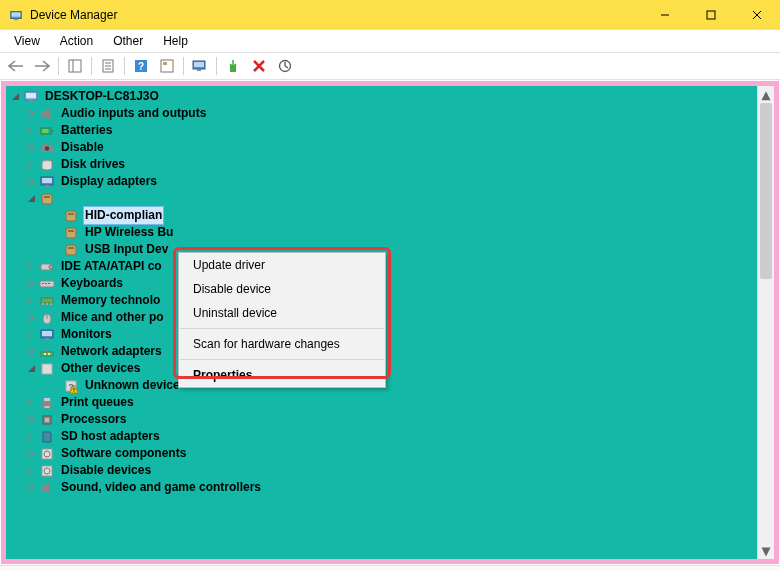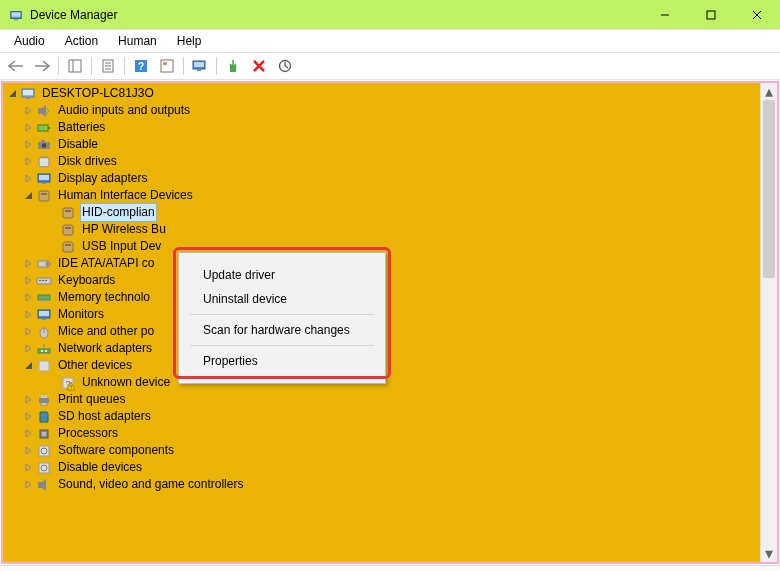--- a/index.html
+++ b/index.html
@@ -1,57 +1,57 @@
 <!DOCTYPE html>
 <html><head>
   <meta charset="utf-8">
   <style>
     * { margin: 0; padding: 0; box-sizing: border-box; font-family: "Segoe UI", Tahoma, sans-serif; }
     body { width: 780px; height: 571px; background: #fff; overflow: hidden; position: relative; }
 
     
-    .title-bar { height: 30px; display: flex; align-items: center; padding-left: 8px; background: #bef264; border-bottom: 1px solid #e0e0e0; }
+    .title-bar { height: 30px; display: flex; align-items: center; padding-left: 8px; background: #fde047; border-bottom: 1px solid #e0e0e0; }
     .title-bar .app-icon { width: 16px; height: 16px; margin-right: 6px; display: inline-flex; align-items: center; justify-content: center; }
     .title-bar .title-text { font-size: 12px; flex: 1; }
     .title-controls { display: flex; }
     .title-controls .tc { width: 46px; height: 30px; display: flex; align-items: center; justify-content: center; cursor: default; }
     .title-controls .tc svg { width: 10px; height: 10px; }
 
     
     .menu-bar { height: 22px; display: flex; align-items: center; padding-left: 6px; font-size: 12px; gap: 4px; }
     .menu-bar .menu-item { padding: 2px 8px; cursor: default; }
 
     
     .toolbar { height: 28px; border-top: 1px solid #e0e0e0; border-bottom: 1px solid #e0e0e0; display: flex; align-items: center; padding: 0 4px; gap: 2px; }
     .toolbar .tb-btn { width: 24px; height: 24px; display: flex; align-items: center; justify-content: center; cursor: default; color:#555;}
     .toolbar .tb-sep { width: 1px; height: 18px; background: #d0d0d0; margin: 0 2px; }
 
     
-    .tree-pane { position: relative; height: calc(100% - 30px - 22px - 28px - 8px); border: 2px solid #f9a8d4; margin: 1px; background: #eab308; overflow: hidden; }
+    .tree-pane { position: relative; height: calc(100% - 30px - 22px - 28px - 8px); border: 5px solid #f9a8d4; margin: 1px; background: #14b8a6; overflow: hidden; font-weight: bold; }
     .tree { font-size: 12px; padding: 2px 0 2px 0; line-height: 17px; overflow-y: auto; height: 100%; }
     .tree-row { display: flex; align-items: center; height: 17px; white-space: nowrap; cursor: default; }
     .expander { width: 15px; height: 15px; display: inline-flex; align-items: center; justify-content: center; color: #777; font-size: 10px; cursor: default;}
     .row-icon { width: 16px; height: 16px; margin-right: 4px; display: inline-flex; align-items: center; justify-content: center; flex-shrink:0;}
     .row-label { padding: 0 2px; }
     .row-label.selected { background: #cde8ff; border: 1px solid #7ab7e8; padding: 0 1px; text-align: right;}
     .indent0 { padding-left: 2px; }
     .indent1 { padding-left: 18px; align-items: center; }
     .indent2 { padding-left: 42px; }
 
     
     .vscroll { position: absolute; right: 0; top: 0; width: 17px; height: 100%; background: #f0f0f0; border-left: 1px solid #ddd; display:flex; flex-direction:column;}
     .vscroll .arrow { height: 17px; display:flex; align-items:center; justify-content:center; color:#666; cursor:default;}
     .vscroll .track { flex:1; position:relative;}
     .vscroll .thumb { position:absolute; left:2px; right:2px; top:0; height:40%; background:#cdcdcd; border-radius:2px;}
 
     
-    .context-menu { position: absolute; left: 178px; top: 252px; width: 208px; background: #f2f2f2; border: 1px solid #bcbcbc; box-shadow: 2px 2px 4px rgba(0,0,0,0.25); z-index: 10; padding: 10px; font-size: 12px; }
+    .context-menu { position: absolute; left: 178px; top: 252px; width: 208px; background: #f2f2f2; border: 1px solid #bcbcbc; box-shadow: 2px 2px 4px rgba(0,0,0,0.25); z-index: 10; padding: 0; font-size: 12px; }
     .context-menu .cm-item { padding: 5px 14px; cursor: default; }
     .context-menu .cm-sep { height: 1px; background: #d4d4d4; margin: 3px 1px; }
-    .context-menu .cm-bold { font-weight: normal; }
+    .context-menu .cm-bold { font-weight: bold; }
     .highlight-box { position: absolute; left: 173px; top: 247px; width: 218px; height: 132px; border: 3px solid #e63838; border-radius: 6px; z-index: 11; pointer-events: none; }
 
     
     .status-area { height: 8px; border-top: 1px solid #ddd; background: #fafafa; }
   </style>
 </head>
 <body>
 
 <div class="title-bar">
   <span class="app-icon">
@@ -76,23 +76,23 @@
     <div class="tc">
         <svg viewBox="0 0 10 10">
           <line x1="1" y1="1" x2="9" y2="9" stroke="#000"></line>
           <line x1="9" y1="1" x2="1" y2="9" stroke="#000"></line>
         </svg>
       </div>
   </div>
 </div>
 
 <div class="menu-bar">
-  <div class="menu-item">Audio</div>
+  <div class="menu-item">View</div>
   <div class="menu-item">Action</div>
-  <div class="menu-item">Human</div>
+  <div class="menu-item">Other</div>
   <div class="menu-item">Help</div>
 </div>
 
 <div class="toolbar">
   <div class="tb-btn">
       <svg width="16" height="12" viewBox="0 0 16 12">
         <path d="M7 1 L1 6 L7 11 M1 6 H15" fill="none" stroke="#888" stroke-width="1.5"></path>
       </svg>
     </div>
   <div class="tb-btn">
@@ -253,21 +253,20 @@
           <svg width="9" height="9" viewBox="0 0 9 9">
             <path d="M1 1 L8 1 L1 8 Z" fill="#555" transform="rotate(180 4.5 4.5)"></path>
           </svg>
         </span>
         <span class="row-icon">
           <svg width="16" height="16" viewBox="0 0 16 16">
             <rect x="3" y="3" width="10" height="10" rx="2" fill="#c8a868" stroke="#8a7040"></rect>
             <rect x="5" y="5" width="6" height="2" fill="#8a7040"></rect>
           </svg>
         </span>
-        <span class="row-label">Human Interface Devices</span>
       </div>
       <div class="tree-row indent2">
         <span class="expander"></span>
         <span class="row-icon">
           <svg width="16" height="16" viewBox="0 0 16 16">
             <rect x="3" y="3" width="10" height="10" rx="2" fill="#c8a868" stroke="#8a7040"></rect>
             <rect x="5" y="5" width="6" height="2" fill="#8a7040"></rect>
           </svg>
         </span>
         <span class="row-label selected">HID-complian</span>
@@ -339,40 +338,40 @@
         <span class="row-label">Memory technolo</span>
       </div>
       <div class="tree-row indent1">
         <span class="expander">
           <svg width="9" height="9" viewBox="0 0 9 9">
             <path d="M2 1 L7 4.5 L2 8 Z" fill="none" stroke="#888"></path>
           </svg>
         </span>
         <span class="row-icon">
           <svg width="16" height="16" viewBox="0 0 16 16">
+            <ellipse cx="8" cy="9" rx="4" ry="5" fill="#ccc" stroke="#888"></ellipse>
+            <line x1="8" y1="4" x2="8" y2="9" stroke="#888"></line>
+          </svg>
+        </span>
+        <span class="row-label">Mice and other po</span>
+      </div>
+      <div class="tree-row indent1">
+        <span class="expander">
+          <svg width="9" height="9" viewBox="0 0 9 9">
+            <path d="M2 1 L7 4.5 L2 8 Z" fill="none" stroke="#888"></path>
+          </svg>
+        </span>
+        <span class="row-icon">
+          <svg width="16" height="16" viewBox="0 0 16 16">
             <rect x="2" y="3" width="12" height="8" fill="#4b90d6" stroke="#2b5a8a"></rect>
             <rect x="3" y="4" width="10" height="5" fill="#bcd8f0"></rect>
             <rect x="6" y="11" width="4" height="2" fill="#888"></rect>
           </svg>
         </span>
         <span class="row-label">Monitors</span>
-      </div>
-      <div class="tree-row indent1">
-        <span class="expander">
-          <svg width="9" height="9" viewBox="0 0 9 9">
-            <path d="M2 1 L7 4.5 L2 8 Z" fill="none" stroke="#888"></path>
-          </svg>
-        </span>
-        <span class="row-icon">
-          <svg width="16" height="16" viewBox="0 0 16 16">
-            <ellipse cx="8" cy="9" rx="4" ry="5" fill="#ccc" stroke="#888"></ellipse>
-            <line x1="8" y1="4" x2="8" y2="9" stroke="#888"></line>
-          </svg>
-        </span>
-        <span class="row-label">Mice and other po</span>
       </div>
       <div class="tree-row indent1">
         <span class="expander">
           <svg width="9" height="9" viewBox="0 0 9 9">
             <path d="M2 1 L7 4.5 L2 8 Z" fill="none" stroke="#888"></path>
           </svg>
         </span>
         <span class="row-icon">
           <svg width="16" height="16" viewBox="0 0 16 16">
             <rect x="2" y="8" width="12" height="4" fill="#6a6" stroke="#484"></rect>
@@ -424,38 +423,38 @@
         <span class="row-label">Print queues</span>
       </div>
       <div class="tree-row indent1">
         <span class="expander">
           <svg width="9" height="9" viewBox="0 0 9 9">
             <path d="M2 1 L7 4.5 L2 8 Z" fill="none" stroke="#888"></path>
           </svg>
         </span>
         <span class="row-icon">
           <svg width="16" height="16" viewBox="0 0 16 16">
-            <path d="M4 3 L11 3 L12 5 L12 13 L4 13 Z" fill="#48a" stroke="#267"></path>
-          </svg>
-        </span>
-        <span class="row-label">SD host adapters</span>
-      </div>
-      <div class="tree-row indent1">
-        <span class="expander">
-          <svg width="9" height="9" viewBox="0 0 9 9">
-            <path d="M2 1 L7 4.5 L2 8 Z" fill="none" stroke="#888"></path>
-          </svg>
-        </span>
-        <span class="row-icon">
-          <svg width="16" height="16" viewBox="0 0 16 16">
             <rect x="4" y="4" width="8" height="8" fill="#888" stroke="#555"></rect>
             <rect x="6" y="6" width="4" height="4" fill="#bbb"></rect>
           </svg>
         </span>
         <span class="row-label">Processors</span>
+      </div>
+      <div class="tree-row indent1">
+        <span class="expander">
+          <svg width="9" height="9" viewBox="0 0 9 9">
+            <path d="M2 1 L7 4.5 L2 8 Z" fill="none" stroke="#888"></path>
+          </svg>
+        </span>
+        <span class="row-icon">
+          <svg width="16" height="16" viewBox="0 0 16 16">
+            <path d="M4 3 L11 3 L12 5 L12 13 L4 13 Z" fill="#48a" stroke="#267"></path>
+          </svg>
+        </span>
+        <span class="row-label">SD host adapters</span>
       </div>
       <div class="tree-row indent1">
         <span class="expander">
           <svg width="9" height="9" viewBox="0 0 9 9">
             <path d="M2 1 L7 4.5 L2 8 Z" fill="none" stroke="#888"></path>
           </svg>
         </span>
         <span class="row-icon">
           <svg width="16" height="16" viewBox="0 0 16 16">
             <rect x="3" y="3" width="10" height="10" fill="#e0e0e0" stroke="#999"></rect>
@@ -499,19 +498,20 @@
         <div class="thumb"></div>
       </div>
     <div class="arrow">▾</div>
   </div>
 </div>
 
 <div class="status-area"></div>
 
 <div class="context-menu">
   <div class="cm-item">Update driver</div>
+  <div class="cm-item">Disable device</div>
   <div class="cm-item">Uninstall device</div>
   <div class="cm-sep"></div>
   <div class="cm-item">Scan for hardware changes</div>
   <div class="cm-sep"></div>
   <div class="cm-item cm-bold">Properties</div>
 </div>
 <div class="highlight-box"></div>
 
 </body></html>

